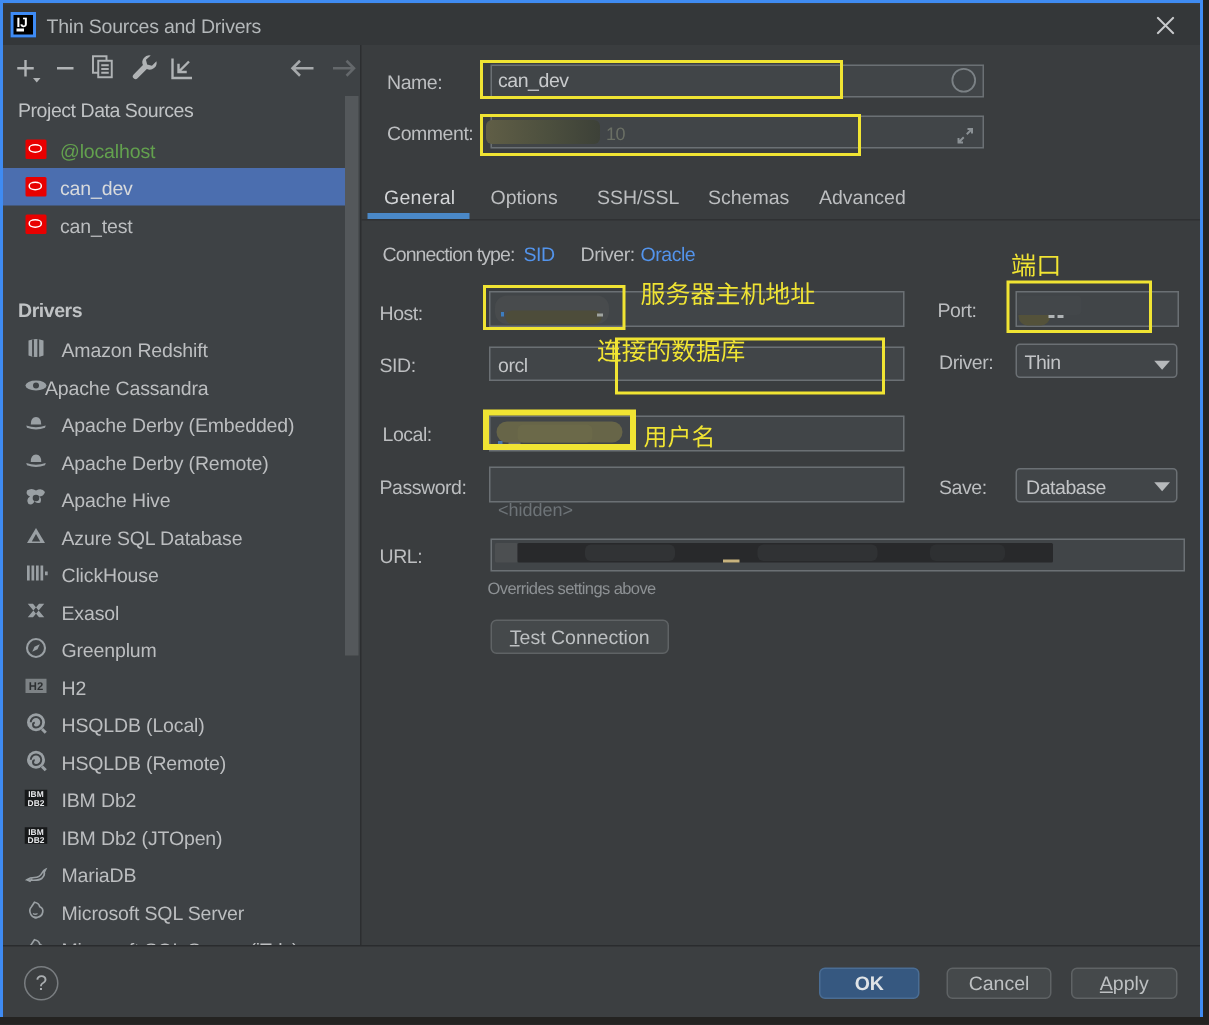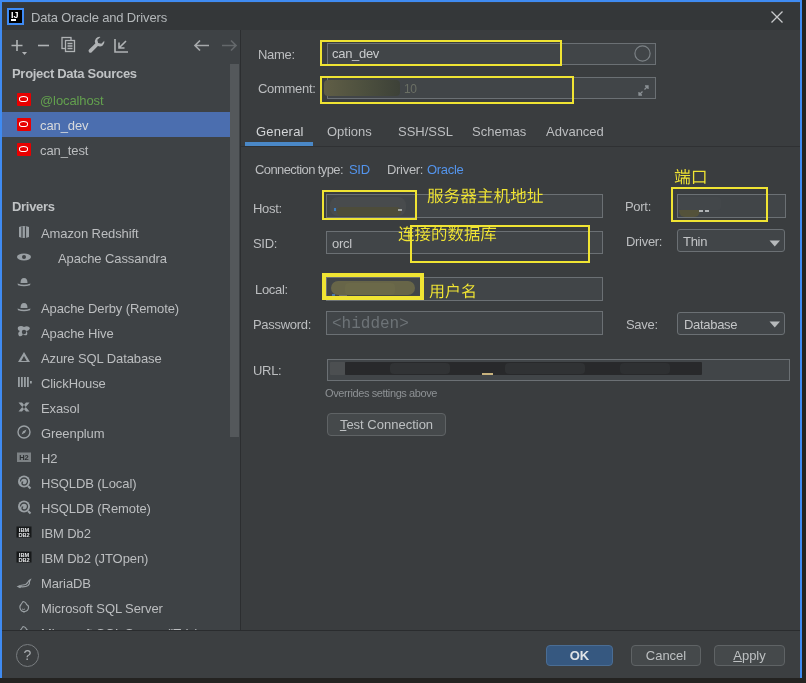--- a/index.html
+++ b/index.html
@@ -16,21 +16,21 @@
 <body>
 
 <div class="abs" style="left:0;top:1;width:802px;height:678px;border:2px solid #3f8bf2;background:#3a3d3f;box-sizing:border-box"></div>
 
 <div class="abs" style="left:2px;top:3px;width:798px;height:27px;background:#343739"></div>
 
 <div class="abs" style="left:7px;top:8px;width:17px;height:17px;background:#000;border:2px solid #3e8bf5;box-sizing:border-box">
   <span style="position:absolute;left:2px;top:0px;font-size:9px;font-weight:bold;color:#fff">IJ</span>
   <div style="position:absolute;left:2px;bottom:2px;width:5px;height:2px;background:#fff"></div>
 </div>
-<div class="lbl" style="left:31px;top:10px;color:#b4b8ba;letter-spacing:-0.15px">Data Oracle and Drivers</div>
+<div class="lbl" style="left:31px;top:10px;color:#b4b8ba;letter-spacing:-0.15px">Thin Sources and Drivers</div>
 
 <svg class="abs" style="left:771px;top:11px" width="12" height="12">
     <path d="M0.5 0.5 L11.5 11.5 M11.5 0.5 L0.5 11.5" stroke="#c8cacc" stroke-width="1.3"></path>
   </svg>
 
 <div class="abs" style="left:2px;top:30px;width:238px;height:600px;background:#3e4245"></div>
 <div class="abs" style="left:240px;top:30px;width:1px;height:600px;background:#2c2e30"></div>
 
 <svg class="abs" style="left:2px;top:30px" width="238" height="31">
   <g stroke="#b0b3b5" stroke-width="1.6" fill="none">
@@ -51,21 +51,21 @@
     <path d="M124 11 L117 18 M117 12.5 L117 18 L122.5 18"></path>
   </g>
   <g stroke="#a6a9ab" stroke-width="1.7" fill="none">
     <path d="M193 15.5 L207 15.5 M198 10.5 L193 15.5 L198 20.5"></path>
   </g>
   <g stroke="#64686b" stroke-width="1.7" fill="none">
     <path d="M220 15.5 L234 15.5 M229 10.5 L234 15.5 L229 20.5"></path>
   </g>
 </svg>
 
-<div class="lbl" style="left:12px;top:66px;font-weight:bold;color:#c0c3c5">Project Data Sources</div>
+<div class="lbl" style="left:12px;top:66px;font-weight:normal;color:#c0c3c5">Project Data Sources</div>
 <div class="abs" style="left:2px;top:112px;width:228px;height:25px;background:#4b6eaf"></div>
 
 <div class="abs" style="left:17px;top:93px;width:14px;height:13px;background:#e80000;border-radius:1px">
     <div style="position:absolute;left:1.6px;top:3.4px;width:7px;height:3.2px;border:1.8px solid #fff;border-radius:50%"></div>
   </div>
 <div class="abs" style="left:17px;top:118px;width:14px;height:13px;background:#e80000;border-radius:1px">
     <div style="position:absolute;left:1.6px;top:3.4px;width:7px;height:3.2px;border:1.8px solid #fff;border-radius:50%"></div>
   </div>
 <div class="abs" style="left:17px;top:143px;width:14px;height:13px;background:#e80000;border-radius:1px">
     <div style="position:absolute;left:1.6px;top:3.4px;width:7px;height:3.2px;border:1.8px solid #fff;border-radius:50%"></div>
@@ -79,25 +79,26 @@
     <div class="abs" style="left:0;top:0;width:240px;height:630px;overflow:hidden">
       <div class="abs" style="left:16px;top:224px;width:16px;height:16px"><svg width="16" height="16">
           <path d="M3 3 q5 -2 10 0 l0 10 q-5 2 -10 0 z" fill="#9aa0a4"></path>
           <path d="M6 2.4 v11.4 M9.5 2.2 v11.8" stroke="#3e4245" stroke-width="1.2"></path>
         </svg></div>
       <div class="lbl" style="left:41px;top:226px;letter-spacing:-0.1px">Amazon Redshift</div>
       <div class="abs" style="left:16px;top:249px;width:16px;height:16px"><svg width="16" height="16">
           <ellipse cx="8" cy="8" rx="7" ry="3.4" fill="#9aa0a4"></ellipse>
           <circle cx="8" cy="8" r="2" fill="#3e4245"></circle>
         </svg></div>
-      <div class="lbl" style="left:58px;top:251px;letter-spacing:-0.1px">Apache Cassandra</div>
+      <div class="lbl" style="left:30px;top:251px;letter-spacing:-0.1px">Apache Cassandra</div>
       <div class="abs" style="left:16px;top:274px;width:16px;height:16px"><svg width="16" height="16">
           <path d="M4.5 9 q0 -5 3.5 -5 q3.5 0 3.5 5 z" fill="#9aa0a4"></path>
           <path d="M1.5 9.6 q6.5 2.4 13 0 l-0.5 1.6 q-6 2.2 -12 0 z" fill="#9aa0a4"></path>
         </svg></div>
+      <div class="lbl" style="left:41px;top:276px;letter-spacing:-0.1px">Apache Derby (Embedded)</div>
       <div class="abs" style="left:16px;top:299px;width:16px;height:16px"><svg width="16" height="16">
           <path d="M4.5 9 q0 -5 3.5 -5 q3.5 0 3.5 5 z" fill="#9aa0a4"></path>
           <path d="M1.5 9.6 q6.5 2.4 13 0 l-0.5 1.6 q-6 2.2 -12 0 z" fill="#9aa0a4"></path>
         </svg></div>
       <div class="lbl" style="left:41px;top:301px;letter-spacing:-0.1px">Apache Derby (Remote)</div>
       <div class="abs" style="left:16px;top:324px;width:16px;height:16px"><svg width="16" height="16">
           <path d="M8 3 q4 -2 6 1 q-1 3 -4 3 q2 1 1 4 q-3 1 -4 -1 q-1 3 -4 2 q-2 -3 1 -5 q-3 -1 -2 -4 q3 -2 6 0 z" fill="#9aa0a4"></path>
           <circle cx="8" cy="8" r="2.2" fill="#3e4245"></circle>
         </svg></div>
       <div class="lbl" style="left:41px;top:326px;letter-spacing:-0.1px">Apache Hive</div>
@@ -247,21 +248,21 @@
 <div class="blob" style="left:345px;top:283px;width:50px;height:12px;background:#6b6949"></div>
 <div class="abs" style="left:332px;top:294px;width:3px;height:3px;background:#4f8fd8;opacity:.7"></div>
 <div class="abs" style="left:339px;top:295px;width:8px;height:2px;background:#8a8d90;opacity:.6"></div>
 <div class="abs" style="left:322px;top:273px;width:102px;height:27px;border:4px solid #f0e433;box-sizing:border-box"></div>
 <svg style="position:absolute;left:429px;top:281px;overflow:visible" width="48" height="20">
     <path transform="translate(0,16) scale(1.0)" d="M2.448 -12.32V-6.5120000000000005C2.448 -4.256 2.2880000000000003 -1.424 0.512 0.5760000000000001C0.784 0.72 1.264 1.12 1.44 1.36C2.672 0.0 3.216 -1.84 3.456 -3.632H7.472V1.1360000000000001H8.688V-3.632H13.008000000000001V-0.352C13.008000000000001 -0.064 12.896 0.032 12.576 0.048C12.272 0.064 11.184000000000001 0.08 10.064 0.032C10.224 0.352 10.416 0.88 10.48 1.184C11.984 1.2 12.912 1.184 13.456 0.992C14.0 0.8 14.192 0.432 14.192 -0.352V-12.32ZM3.632 -11.168000000000001H7.472V-8.592H3.632ZM13.008000000000001 -11.168000000000001V-8.592H8.688V-11.168000000000001ZM3.632 -7.456H7.472V-4.768H3.568C3.616 -5.376 3.632 -5.968 3.632 -6.5120000000000005ZM13.008000000000001 -7.456V-4.768H8.688V-7.456Z M19.951999999999998 -9.84H28.304000000000002V-6.6240000000000006H19.936L19.951999999999998 -7.472ZM23.056 -13.216000000000001C23.376 -12.512 23.728 -11.616 23.92 -10.96H18.704V-7.472C18.704 -5.056 18.496 -1.728 16.544 0.656C16.832 0.784 17.36 1.1520000000000001 17.584 1.3760000000000001C19.152 -0.544 19.712 -3.2 19.887999999999998 -5.5040000000000004H28.304000000000002V-4.448H29.52V-10.96H24.448L25.184 -11.184000000000001C24.992 -11.808 24.592 -12.784 24.208 -13.52Z M36.208 -8.464C37.024 -7.904 37.968 -7.136 38.672 -6.496C36.8 -5.5040000000000004 34.736 -4.784 32.752 -4.368C32.976 -4.096 33.264 -3.584 33.376 -3.2640000000000002C34.256 -3.472 35.152 -3.728 36.032 -4.048V1.264H37.232V0.432H44.368V1.264H45.584V-5.44H39.216C41.872 -6.864 44.192 -8.848 45.504 -11.408L44.704 -11.904L44.496 -11.84H38.832C39.216 -12.288 39.568 -12.752 39.872 -13.216000000000001L38.496 -13.488C37.552 -11.952 35.728 -10.176 33.104 -8.944C33.392 -8.736 33.776 -8.304 33.952 -8.016C35.472 -8.8 36.736 -9.744 37.775999999999996 -10.736H43.728C42.784 -9.328 41.391999999999996 -8.128 39.792 -7.12C39.04 -7.776 37.984 -8.576 37.136 -9.152000000000001ZM44.368 -0.672H37.232V-4.336H44.368Z" fill="#f0e433"></path>
   </svg>
 
 <div class="lbl" style="left:253px;top:317px">Password:</div>
 <div class="inp" style="left:326px;top:311px;width:277px;height:24px"></div>
-<div class="lbl" style="left:332px;top:315px;color:#6d7377;font-family:Liberation Mono, monospace;font-size:16px;letter-spacing:0">&lt;hidden&gt;</div>
+<div class="lbl" style="left:332px;top:333px;color:#6d7377;font-family:Liberation Sans, sans-serif;font-size:12px;letter-spacing:0">&lt;hidden&gt;</div>
 
 <div class="lbl" style="left:626px;top:317px">Save:</div>
 <div class="combo" style="left:677px;top:312px;width:108px;height:23px"></div>
 <div class="lbl" style="left:684px;top:317px;color:#c3c5c7">Database</div>
 <svg class="abs" style="left:769px;top:321px" width="12" height="7">
     <path d="M0.5 0.5 L5.75 6.5 L11 0.5 z" fill="#b6b9bb"></path>
   </svg>
 
 <div class="lbl" style="left:253px;top:363px">URL:</div>
 <div class="inp" style="left:326.5px;top:359px;width:463px;height:22px"></div>

